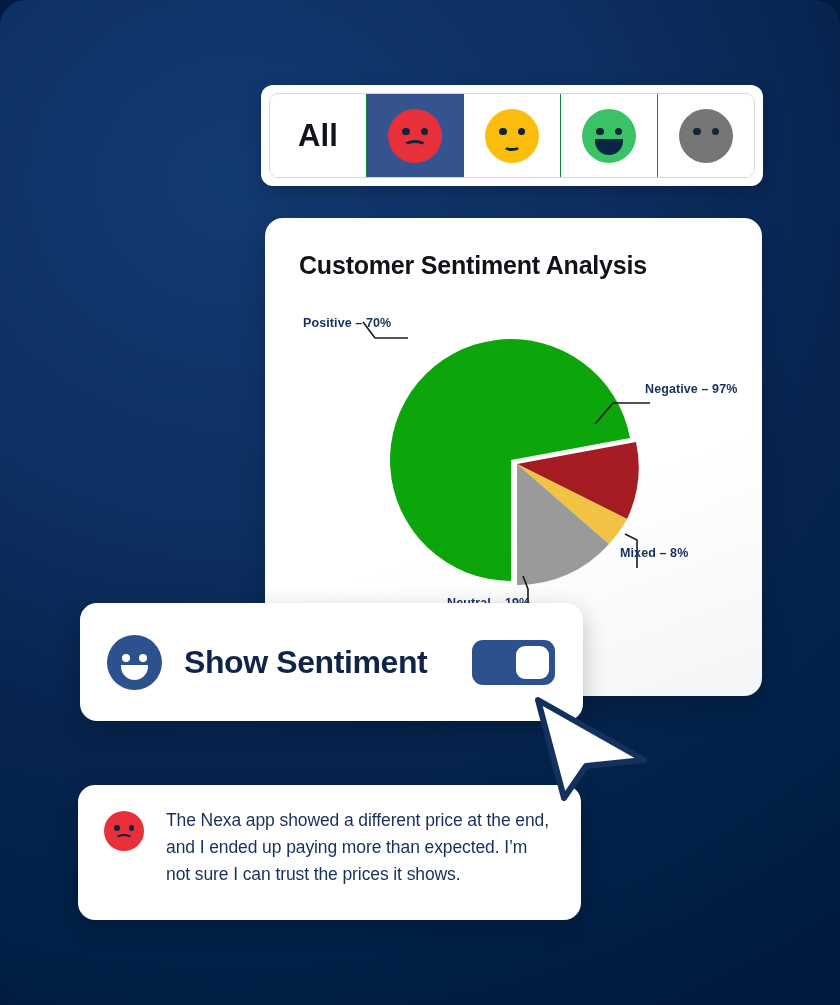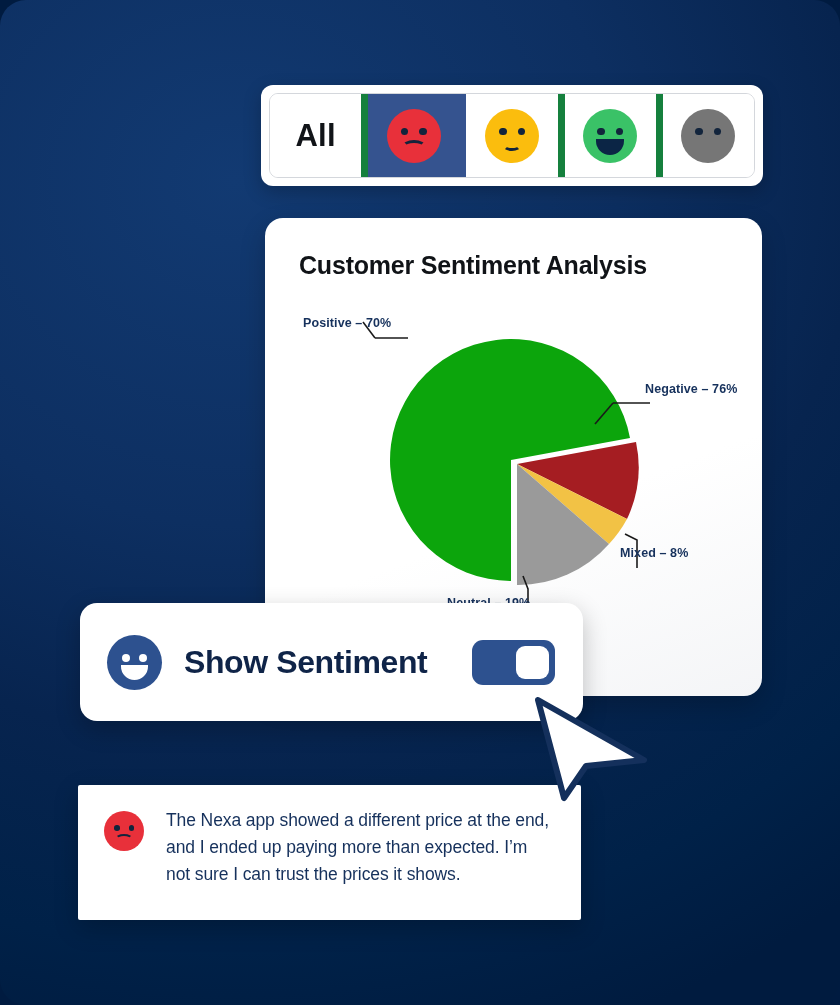--- a/index.html
+++ b/index.html
@@ -32,21 +32,21 @@
     border:1px solid #d4d7dc;
     border-radius:9px;
     display:flex;
     overflow:hidden;
     background:#fff;
   }
   .fcell {
     flex:1 1 0;
     position:relative;
     display:flex; align-items:center; justify-content:center;
-    border-right:7px solid #15803d;
+    border-right:1px solid #15803d;
     background:#fff;
     cursor:pointer;
   }
   .fcell:last-child { border-right:none; }
   .fcell.sel { background:#35538f; border-right-color:#35538f; }
   .fcell-label {
     font-size:31px; font-weight:bold; color:#111418;
     letter-spacing:.2px;
   }
   .face { width:54px; height:54px; border-radius:50%; position:relative; }
@@ -148,21 +148,21 @@
   #sentiment-toggle .knob {
     position:absolute; right:6px; top:6px;
     width:33px; height:33px; border-radius:9px; background:#fff;
   }
 
   
   #testimonial-card {
     position:absolute; left:78px; top:785px;
     width:503px; height:135px;
     background:#ffffff;
-    border-radius:2px;
+    border-radius:17px;
     box-shadow:0 8px 24px rgba(0,0,0,.22);
     padding:22px 30px 22px 26px;
     display:flex; gap:22px;
   }
   #testimonial-face {
     width:40px; height:40px; border-radius:50%;
     background:#e8303a; position:relative; flex:0 0 auto; margin-top:4px;
   }
   #testimonial-face .eye {
     position:absolute; width:5.5px; height:5.5px; border-radius:50%;
@@ -247,21 +247,21 @@
 
         <polyline points="110,62 143,62" fill="none" stroke="#1a1a1a" stroke-width="1.6"></polyline>
         <polyline points="110,62 98,46" fill="none" stroke="#1a1a1a" stroke-width="1.6"></polyline>
         <polyline points="348,127 385,127" fill="none" stroke="#1a1a1a" stroke-width="1.6"></polyline>
         <polyline points="348,127 330,148" fill="none" stroke="#1a1a1a" stroke-width="1.6"></polyline>
         <polyline points="360,258 372,264 372,292" fill="none" stroke="#1a1a1a" stroke-width="1.6"></polyline>
         <polyline points="258,300 263,313 263,338" fill="none" stroke="#1a1a1a" stroke-width="1.6"></polyline>
       </svg>
 
       <div class="pie-label" id="lbl-positive">Positive – 70%</div>
-      <div class="pie-label" id="lbl-negative">Negative – 76%</div>
+      <div class="pie-label" id="lbl-negative">Negative – 97%</div>
       <div class="pie-label" id="lbl-mixed">Mixed – 8%</div>
       <div class="pie-label" id="lbl-neutral">Neutral – 19%</div>
     </div>
 
     <div id="legend">
       <div class="legend-item">
         <span class="legend-dot" style="background:#f2c245"></span>
         <span class="legend-text">Mixed</span>
       </div>
       <div class="legend-item">

